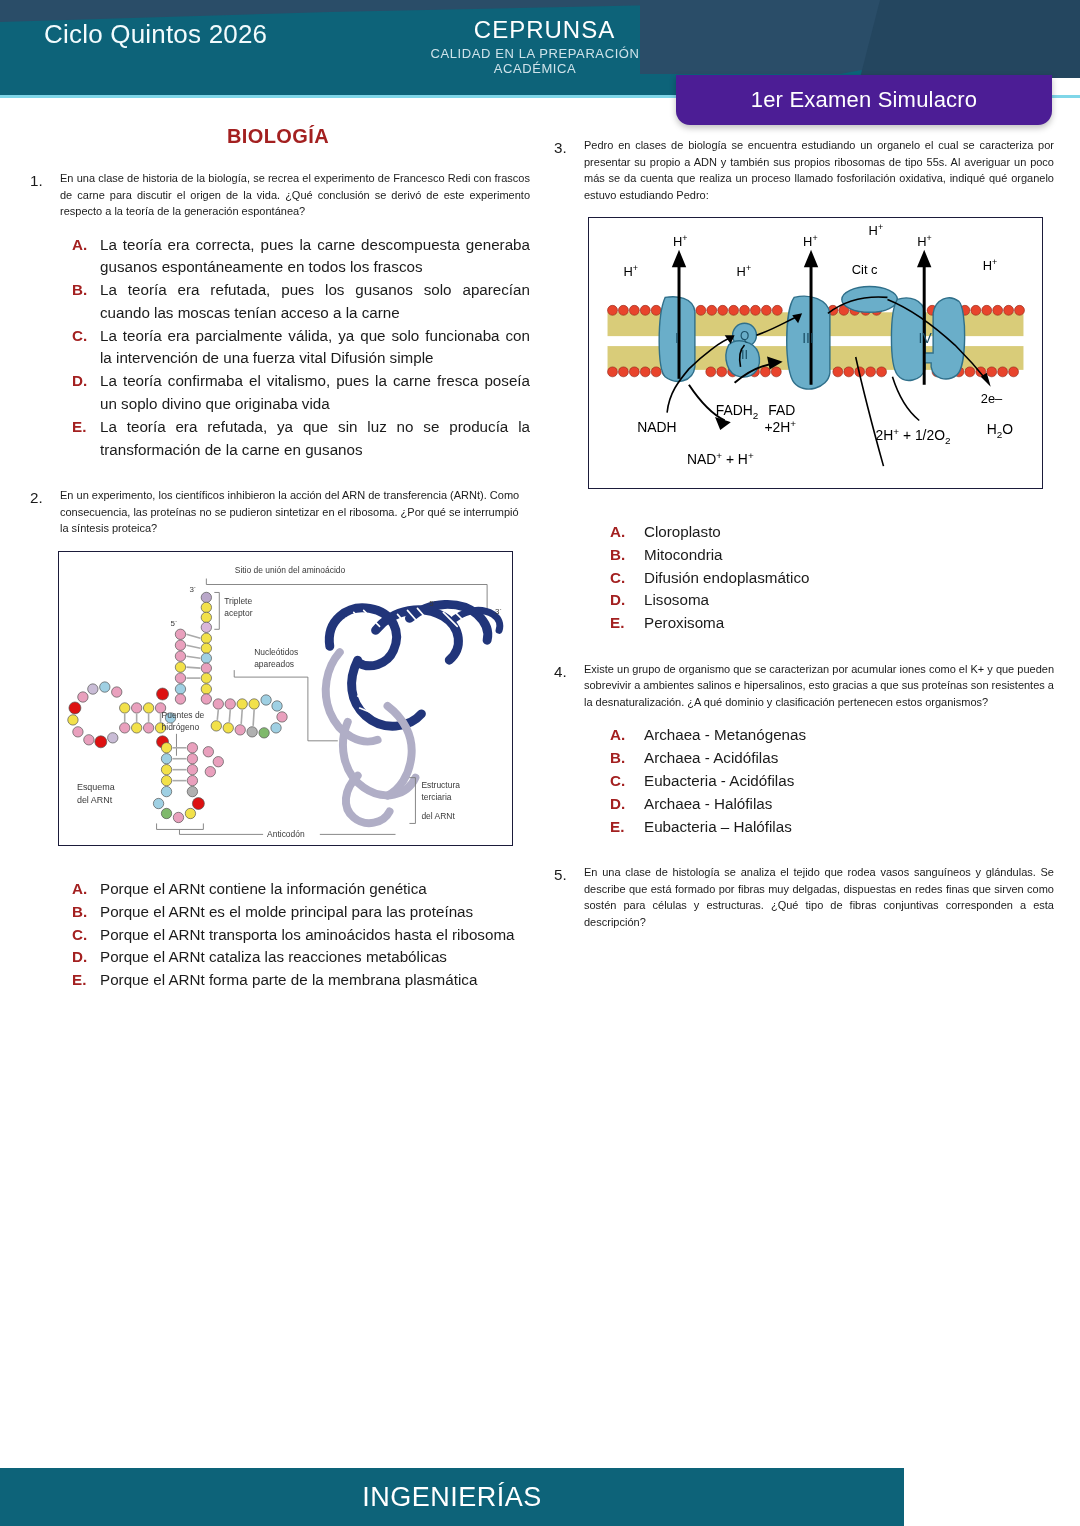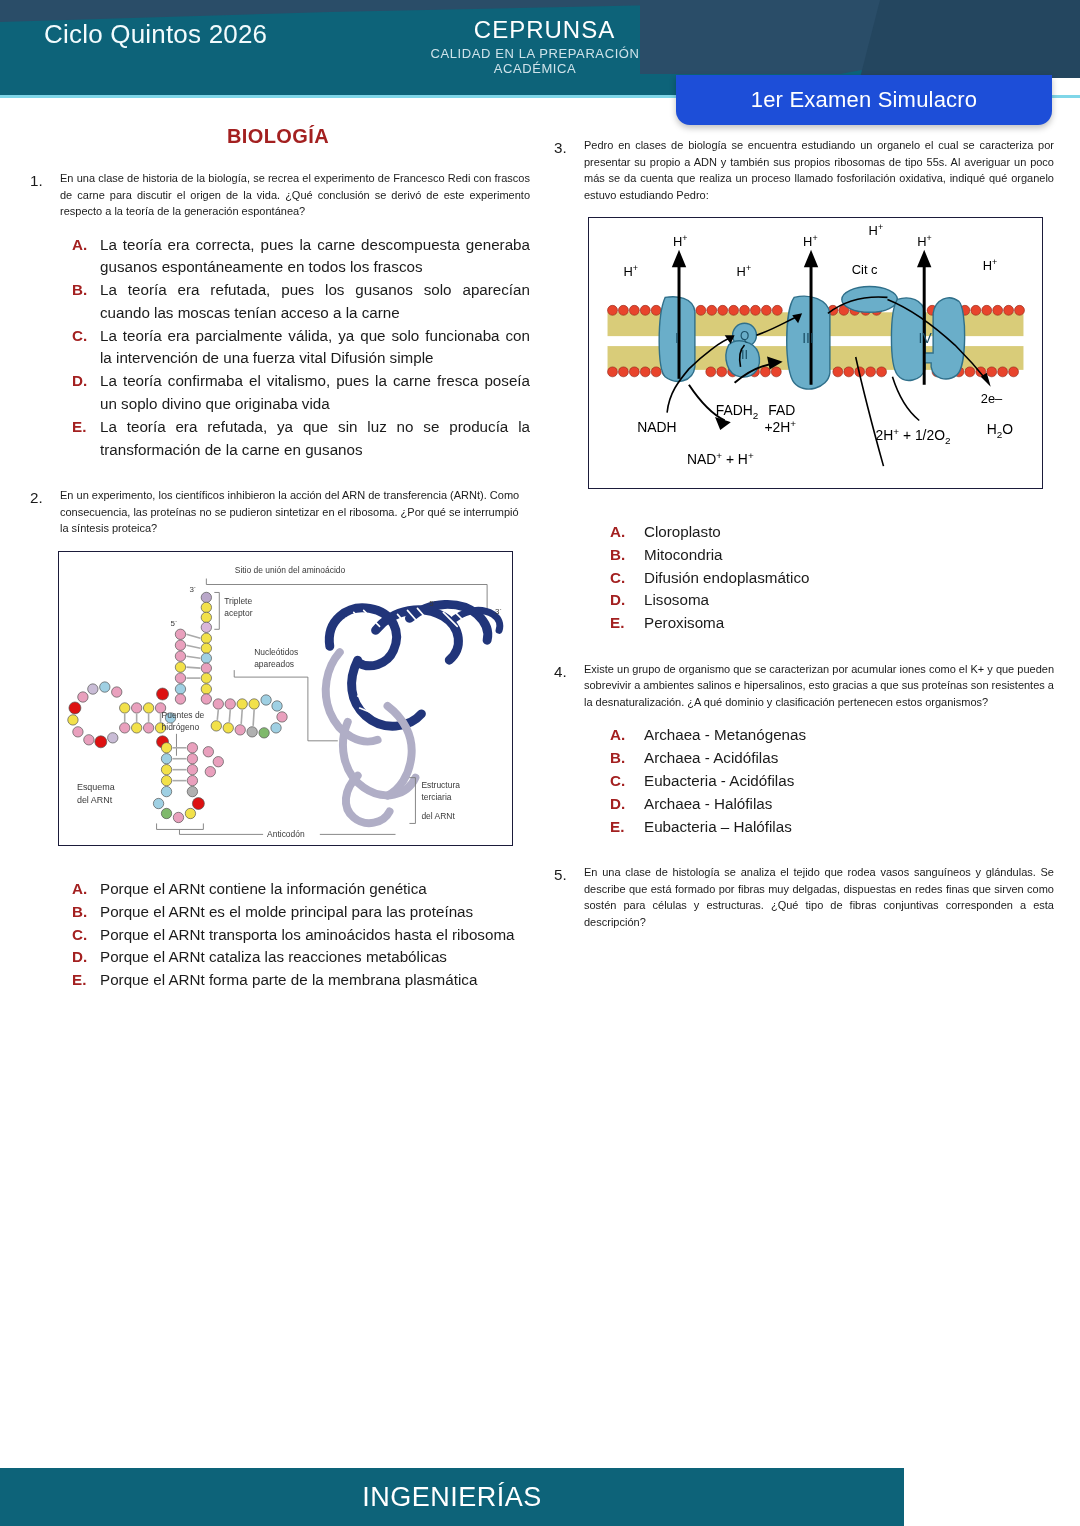--- a/index.html
+++ b/index.html
@@ -51,21 +51,21 @@
   .logo-sub {
     margin-top: 4px;
     font-size: 13px;
     letter-spacing: .6px;
     color: #cfe3ea;
   }
   .badge {
     position: absolute;
     left: 676px; top: 75px;
     width: 376px; height: 50px;
-    background: #1d4ed8;
+    background: #4c1d95;
     border-radius: 0 0 14px 14px;
     box-shadow: 0 3px 6px rgba(0,0,0,.25);
     display: flex; align-items: center; justify-content: center;
     z-index: 6;
   }
   .badge span {
     color: #ffffff;
     font-size: 22px;
     letter-spacing: .2px;
   }

